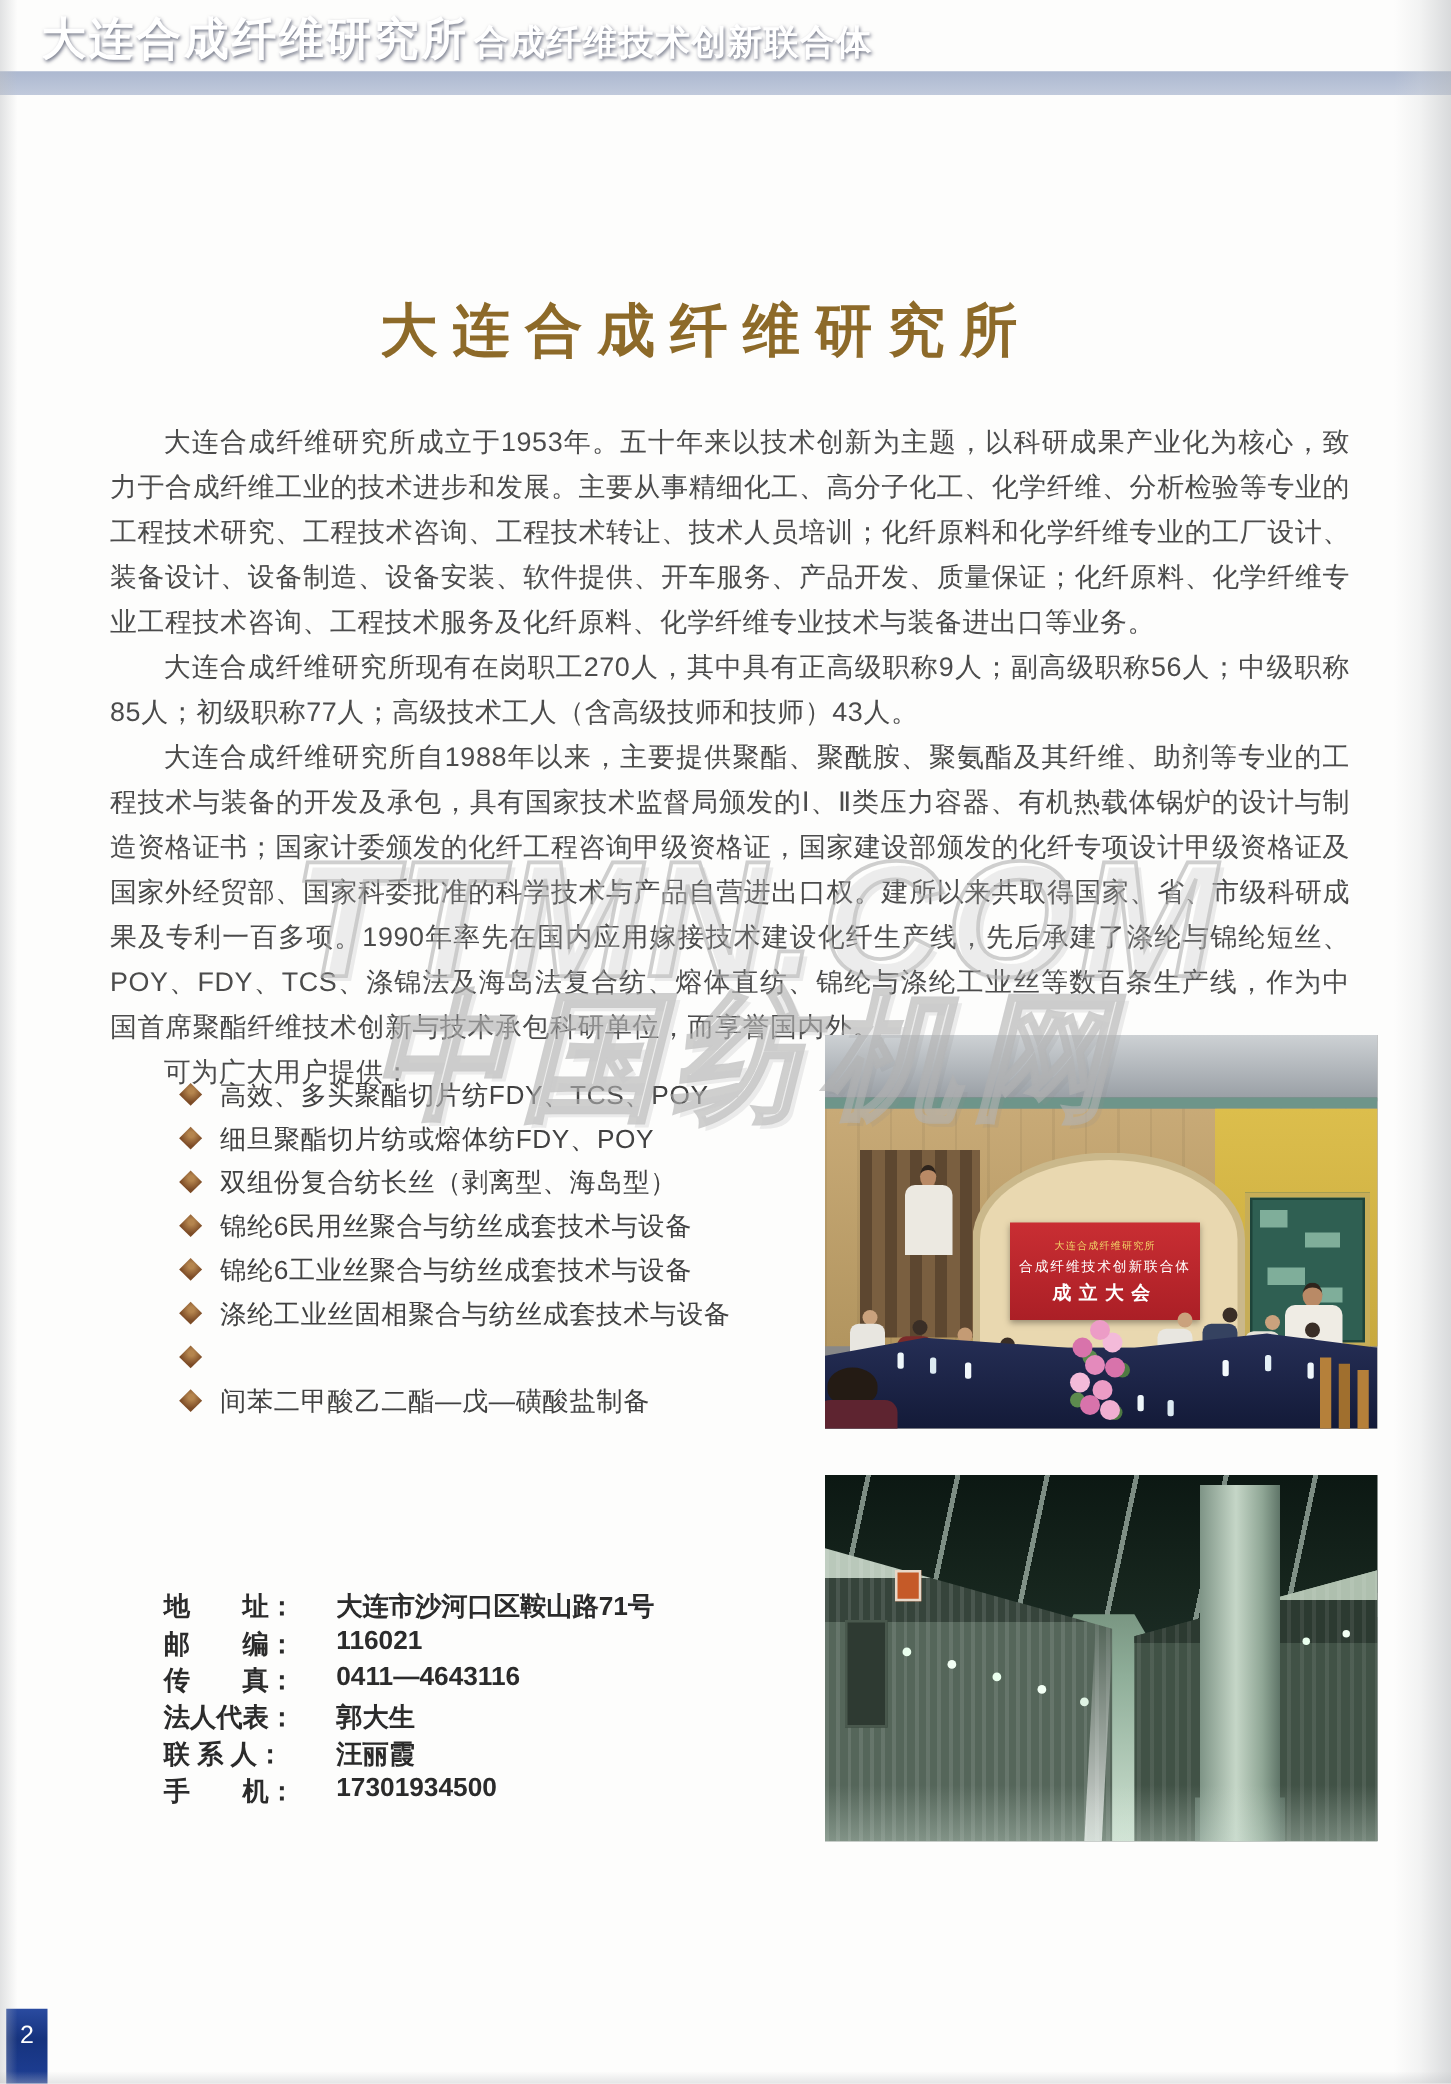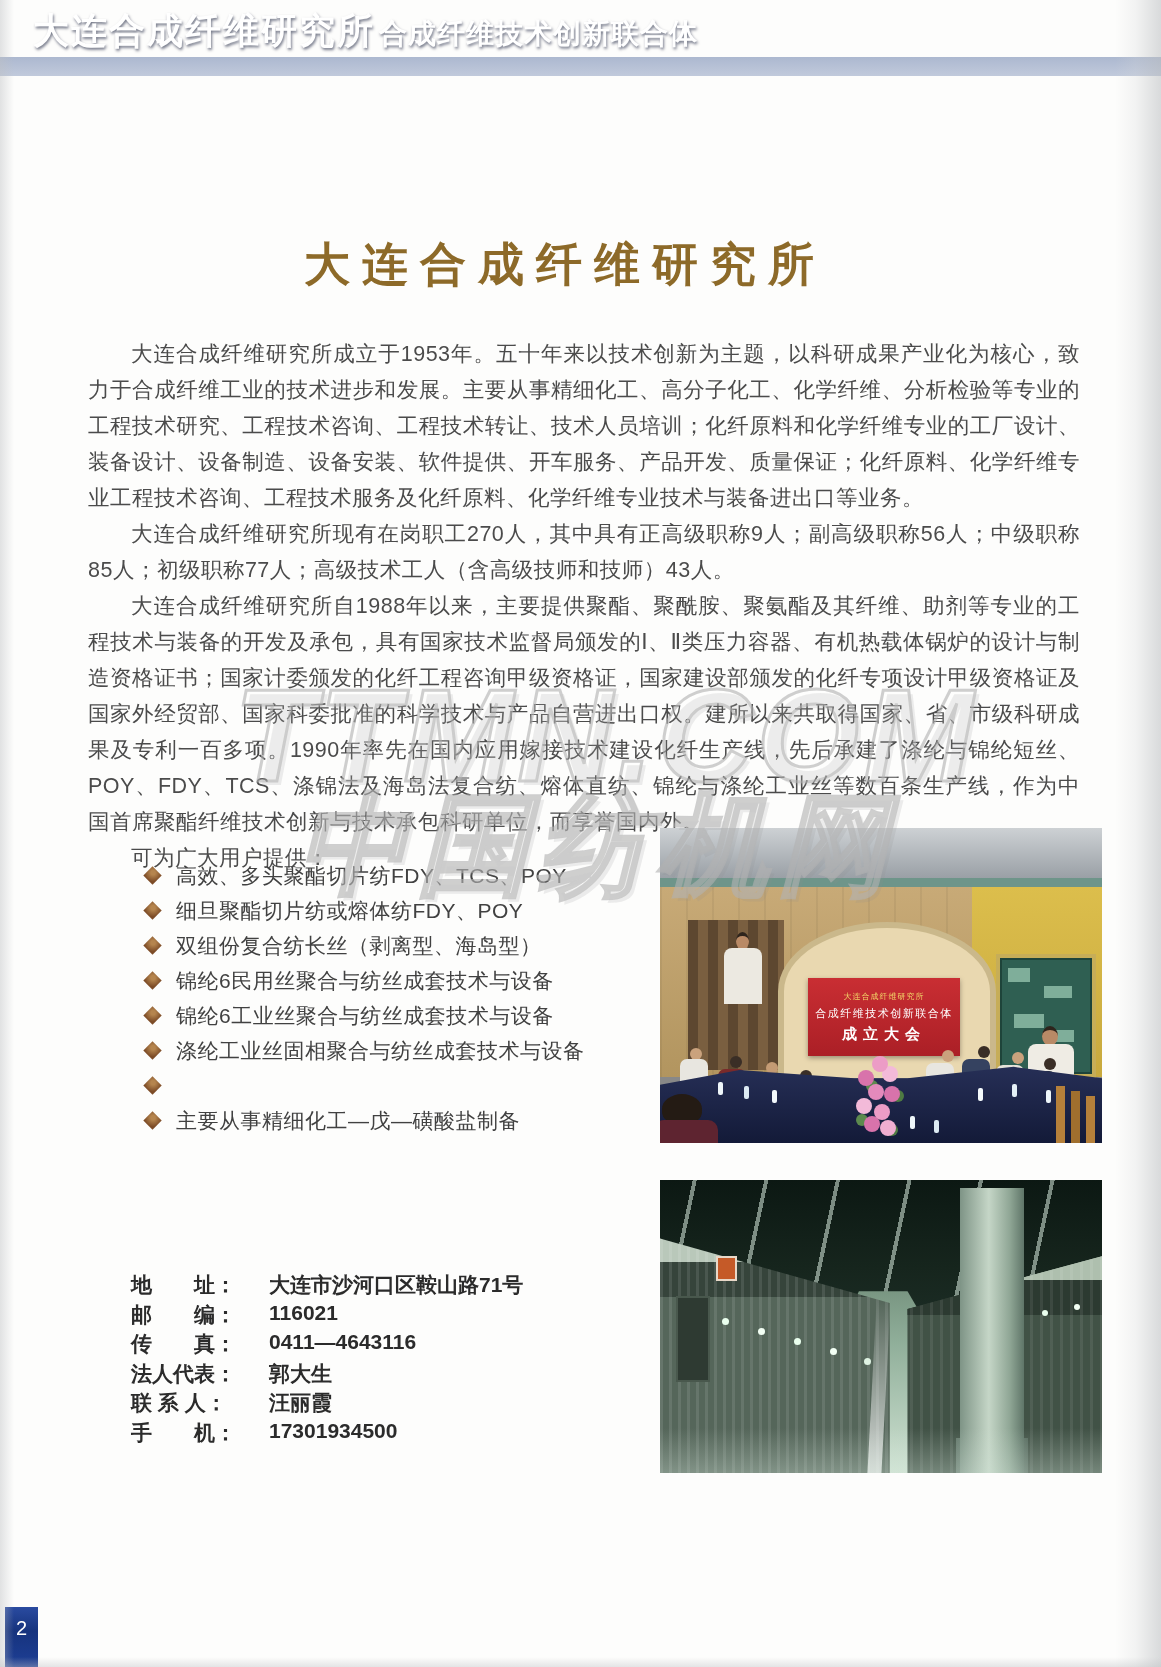--- a/index.html
+++ b/index.html
@@ -195,21 +195,21 @@
       </li>
     <li>
         <span class="diamond"></span>
         <span>涤纶工业丝固相聚合与纺丝成套技术与设备</span>
       </li>
     <li>
         <span class="diamond"></span>
       </li>
     <li>
         <span class="diamond"></span>
-        <span>主要从事精细化工—戊—磺酸盐制备</span>
+        <span>间苯二甲酸乙二酯—戊—磺酸盐制备</span>
       </li>
   </ul>
 
   <div class="contact">
     <div class="crow">
         <span class="clabel">地　　址：</span>
         <span>大连市沙河口区鞍山路71号</span>
       </div>
     <div class="crow">
         <span class="clabel">邮　　编：</span>

